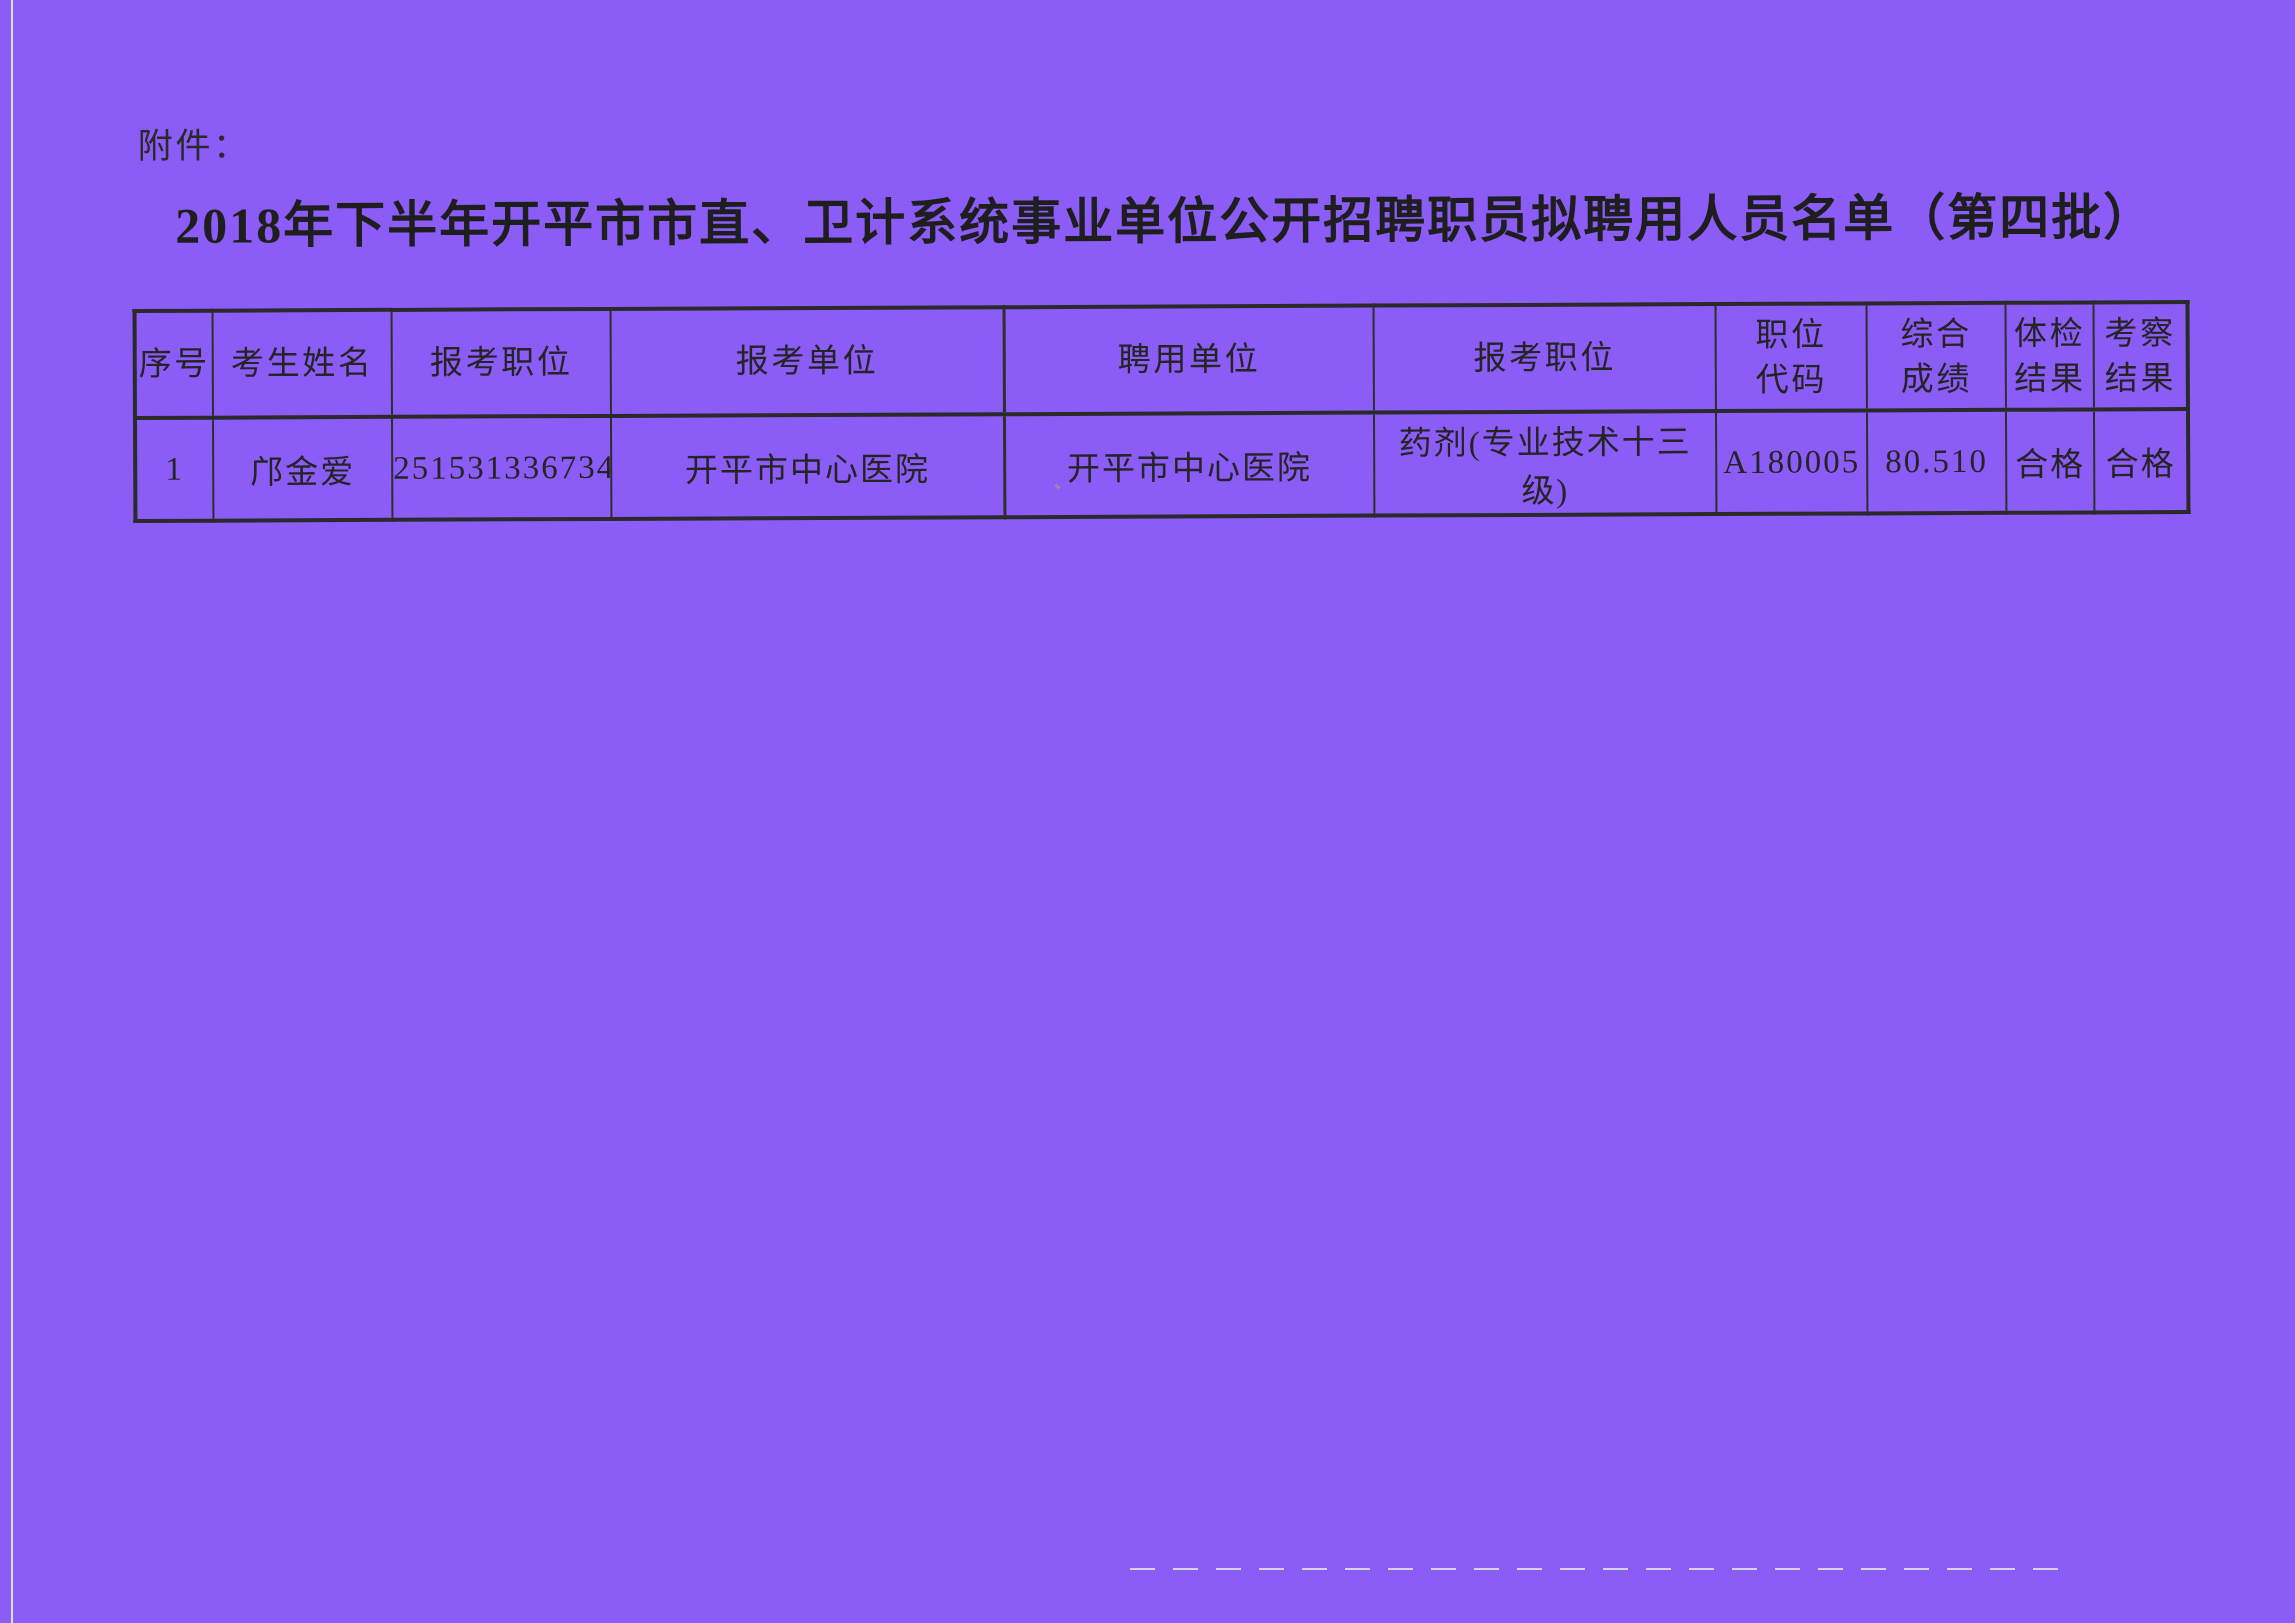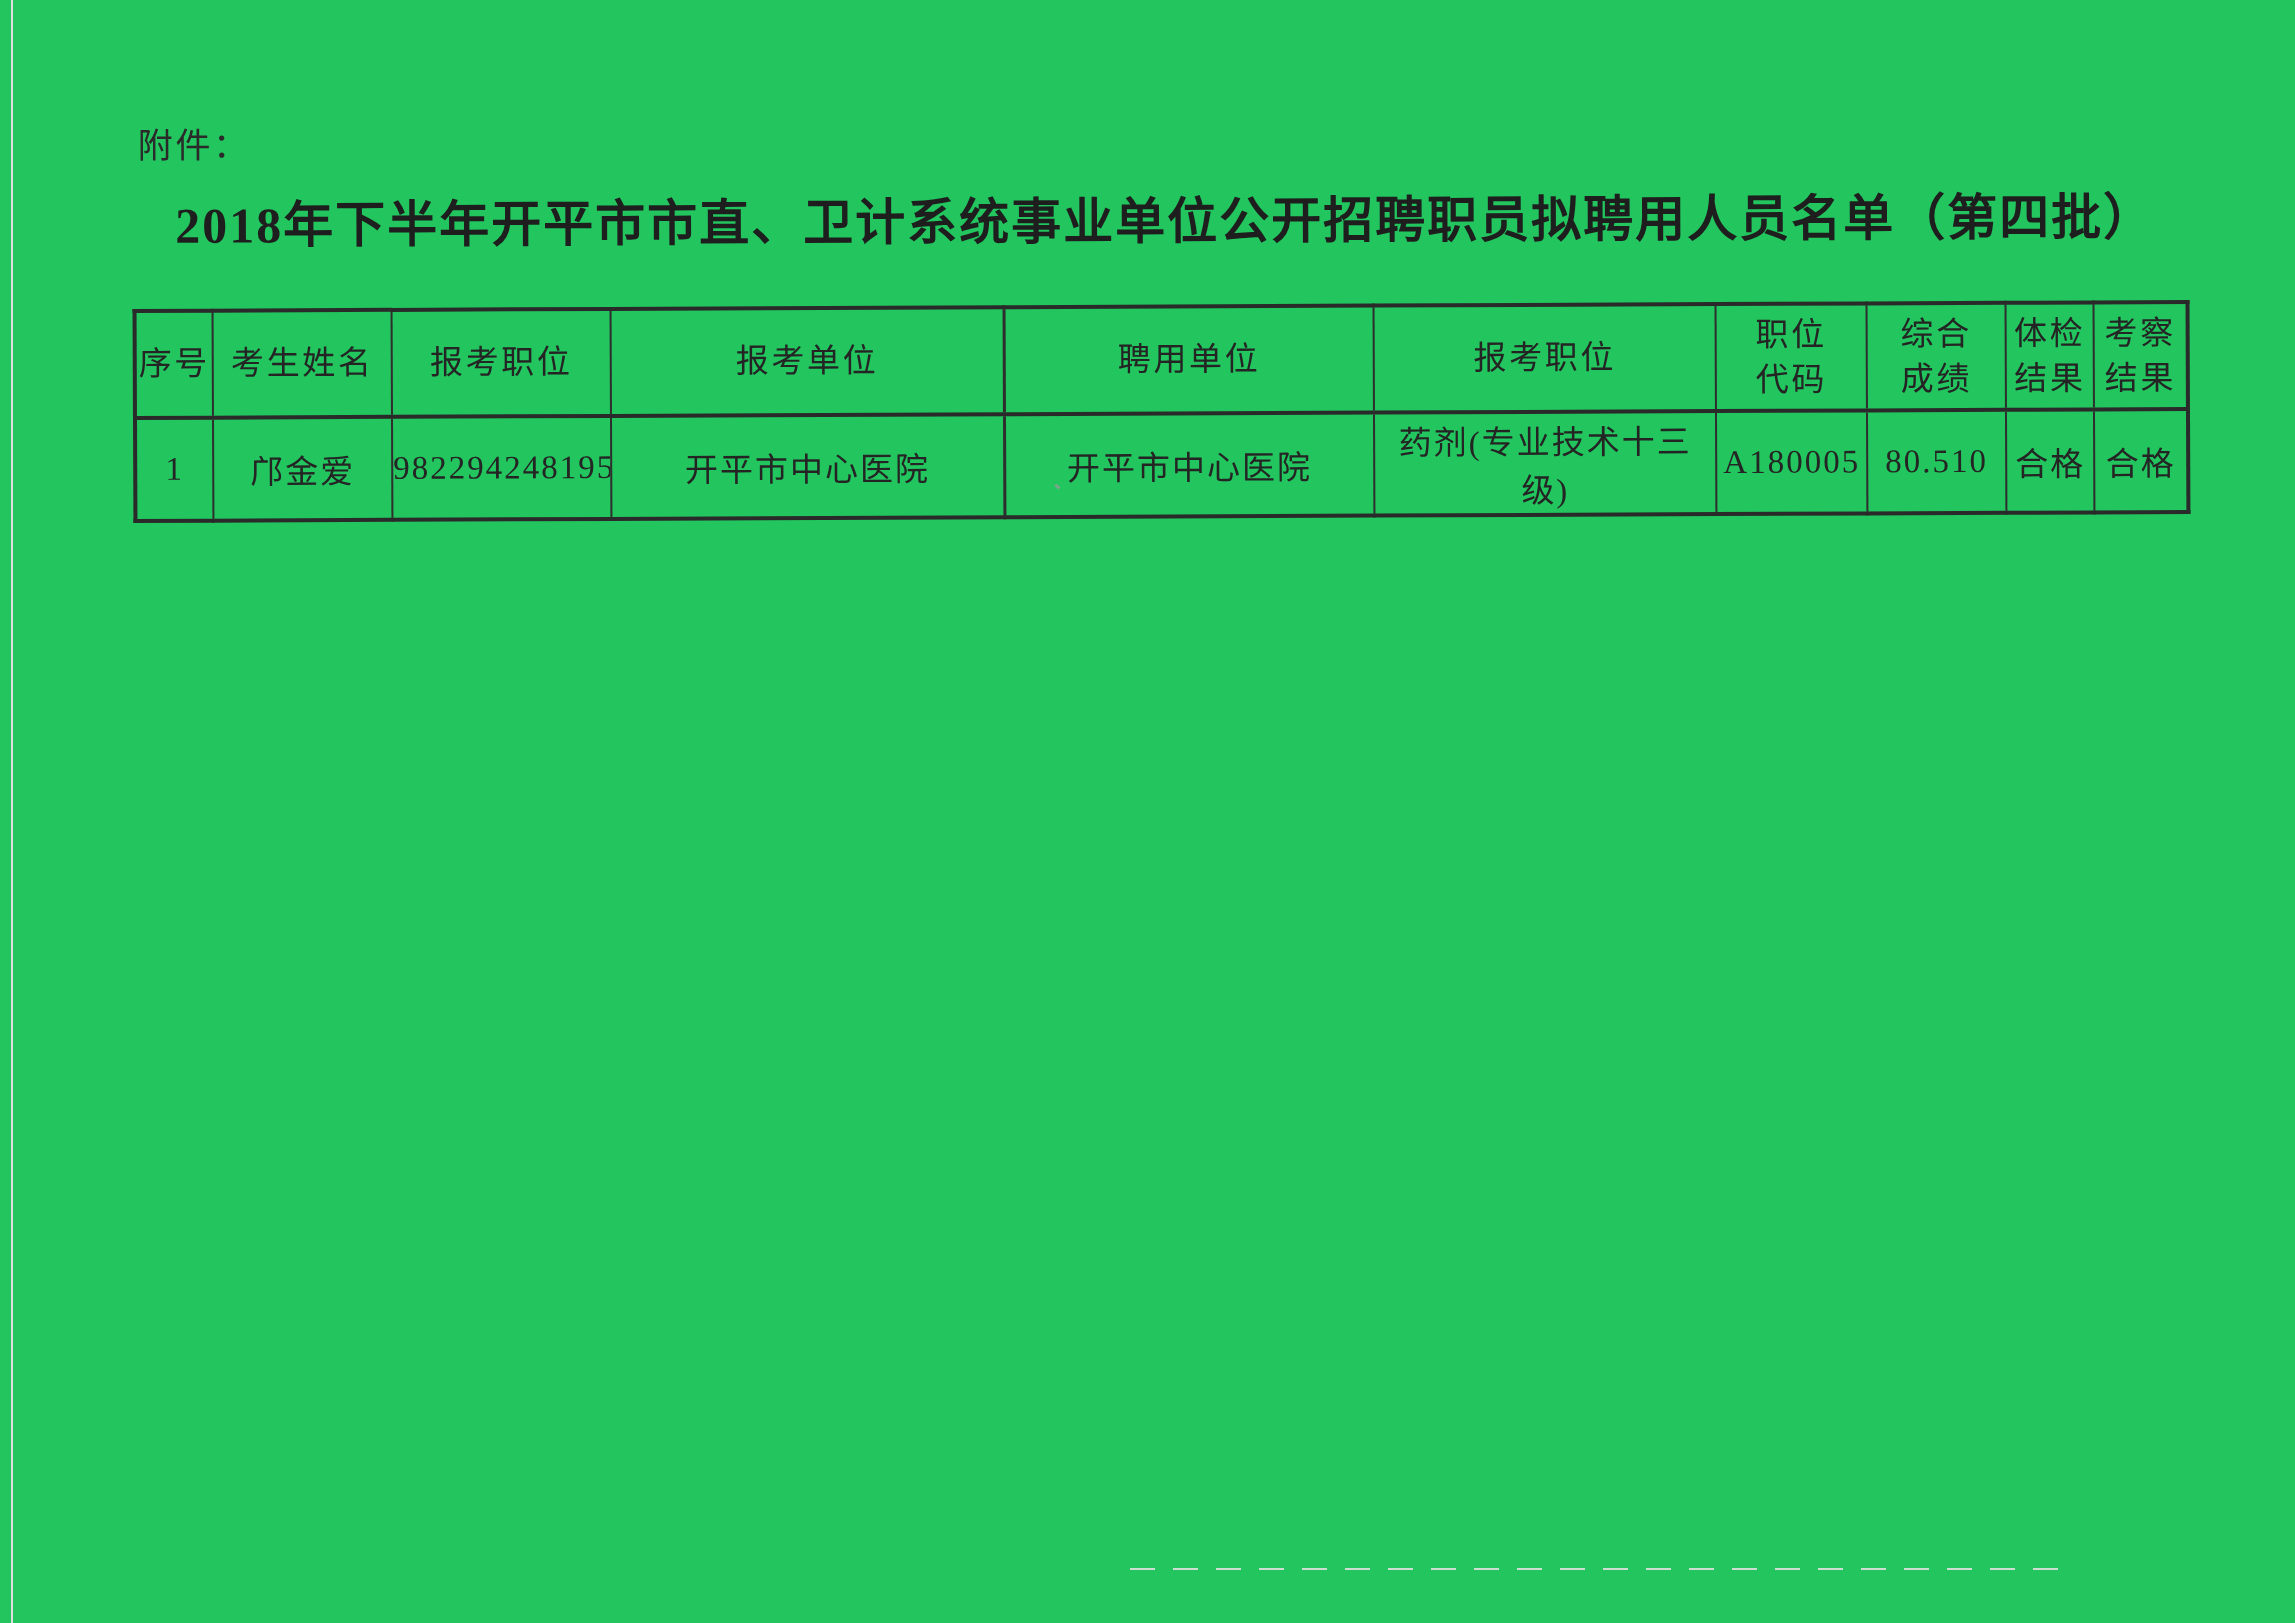--- a/index.html
+++ b/index.html
@@ -4,21 +4,21 @@
 <style>
   html, body {
     margin: 0;
     padding: 0;
     background: #ffffff;
   }
   .page {
     position: relative;
     width: 2295px;
     height: 1623px;
-    background: #22c55e;
+    background: #8b5cf6;
     overflow: hidden;
     font-family: "Liberation Serif", "DejaVu Serif", serif;
     color: #242424;
   }
   
   .scan-edge-left {
     position: absolute;
     left: 10.5px;
     top: 0;
     width: 2px;
@@ -157,21 +157,21 @@
           <th>体检
 结果</th>
           <th>考察
 结果</th>
         </tr>
       </thead>
       <tbody>
         <tr>
           <td class="num">1</td>
           <td>邝金爱</td>
-          <td class="num">982294248195</td>
+          <td class="num">251531336734</td>
           <td>开平市中心医院</td>
           <td class="thick-left">开平市中心医院</td>
           <td class="position-cell">药剂(专业技术十三级)</td>
           <td class="num">A180005</td>
           <td class="num">80.510</td>
           <td>合格</td>
           <td>合格</td>
         </tr>
       </tbody>
     </table>

